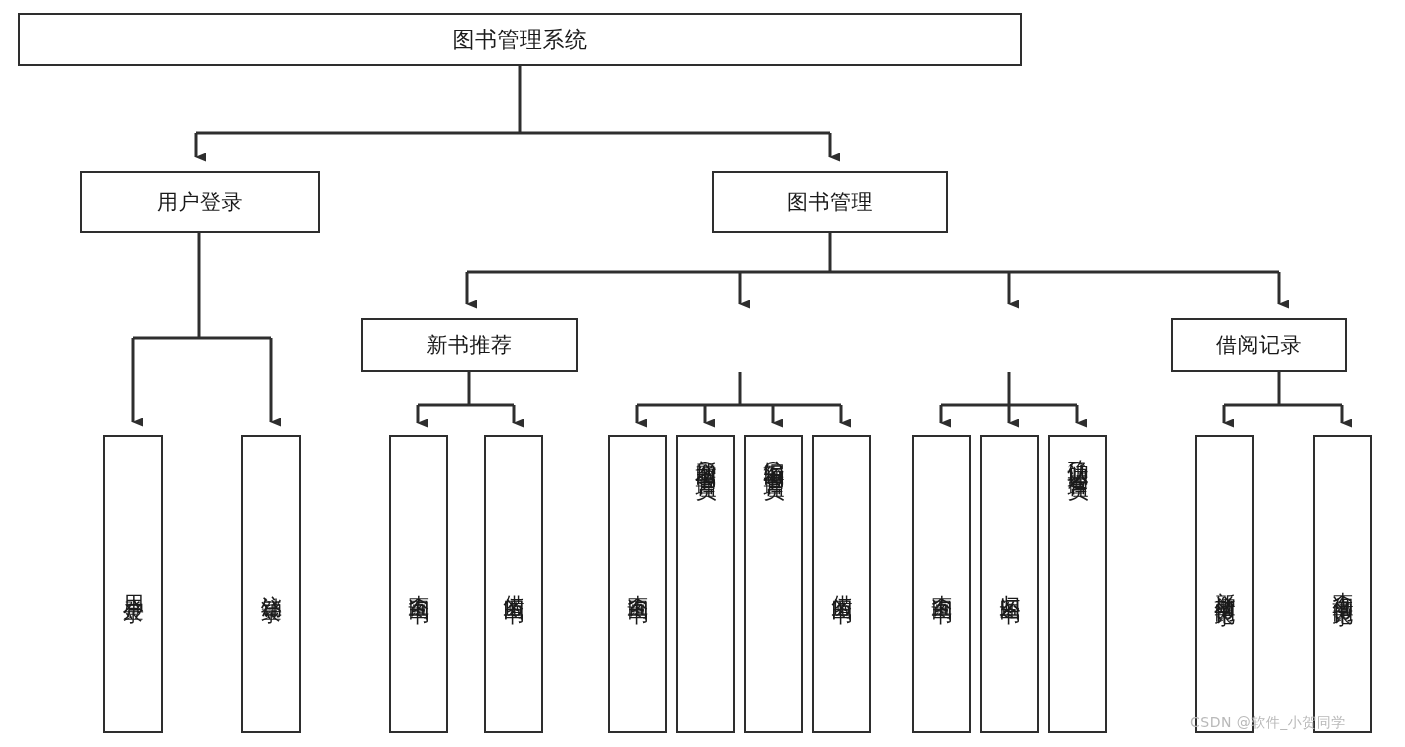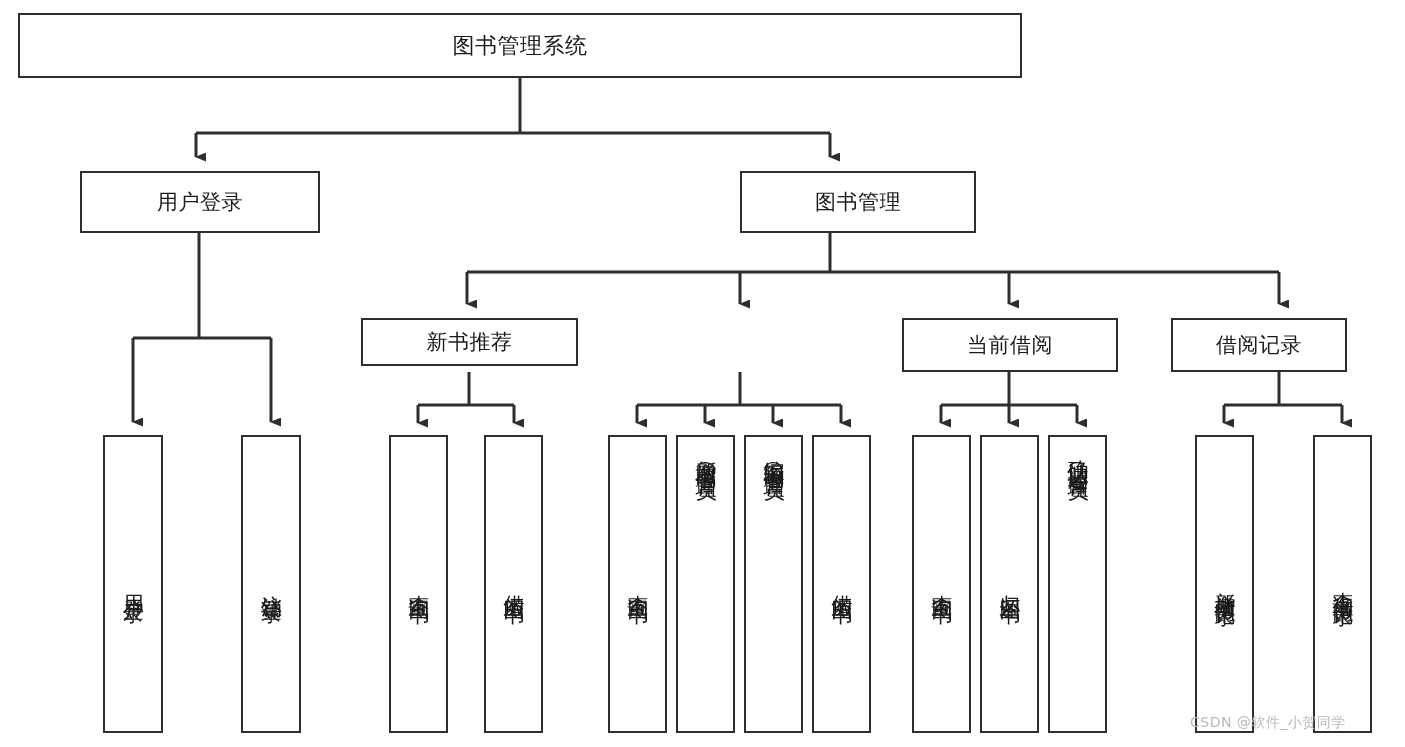--- a/index.html
+++ b/index.html
@@ -118,36 +118,33 @@
       <line x1="1009" y1="405" x2="1009" y2="423" marker-end="url(#arrowhead)"></line>
       <line x1="1077" y1="405" x2="1077" y2="423" marker-end="url(#arrowhead)"></line>
 
       <line x1="1279" y1="372" x2="1279" y2="405"></line>
       <line x1="1224" y1="405" x2="1342" y2="405"></line>
       <line x1="1224" y1="405" x2="1224" y2="423" marker-end="url(#arrowhead)"></line>
       <line x1="1342" y1="405" x2="1342" y2="423" marker-end="url(#arrowhead)"></line>
     </g>
   </svg>
 
-  <div class="node horiz" id="root-node" style="left:18px; top:13px; width:1004px; height:65px;">
+  <div class="node horiz" id="root-node" style="left:18px; top:13px; width:1004px; height:53px;">
     <span class="label">图书管理系统</span>
   </div>
 
   <div class="node horiz" style="left:80px; top:171px; width:240px; height:62px;">
     <span class="label">用户登录</span>
   </div>
-  <div class="node horiz" style="left:740px; top:171px; width:236px; height:62px;">
+  <div class="node horiz" style="left:712px; top:171px; width:236px; height:62px;">
     <span class="label">图书管理</span>
   </div>
 
-  <div class="node horiz" style="left:361px; top:318px; width:217px; height:48px;">
+  <div class="node horiz" style="left:361px; top:318px; width:217px; height:54px;">
     <span class="label">新书推荐</span>
-  </div>
-  <div class="node horiz" style="left:902px; top:318px; width:216px; height:54px;">
-    <span class="label">当前借阅</span>
   </div>
   <div class="node horiz" style="left:1171px; top:318px; width:176px; height:54px;">
     <span class="label">借阅记录</span>
   </div>
 
   <div class="node vert center" style="left:103px; top:435px; width:60px; height:298px;">
     <span class="label">用户登录</span>
   </div>
   <div class="node vert center" style="left:241px; top:435px; width:60px; height:298px;">
     <span class="label">注销登录</span>

